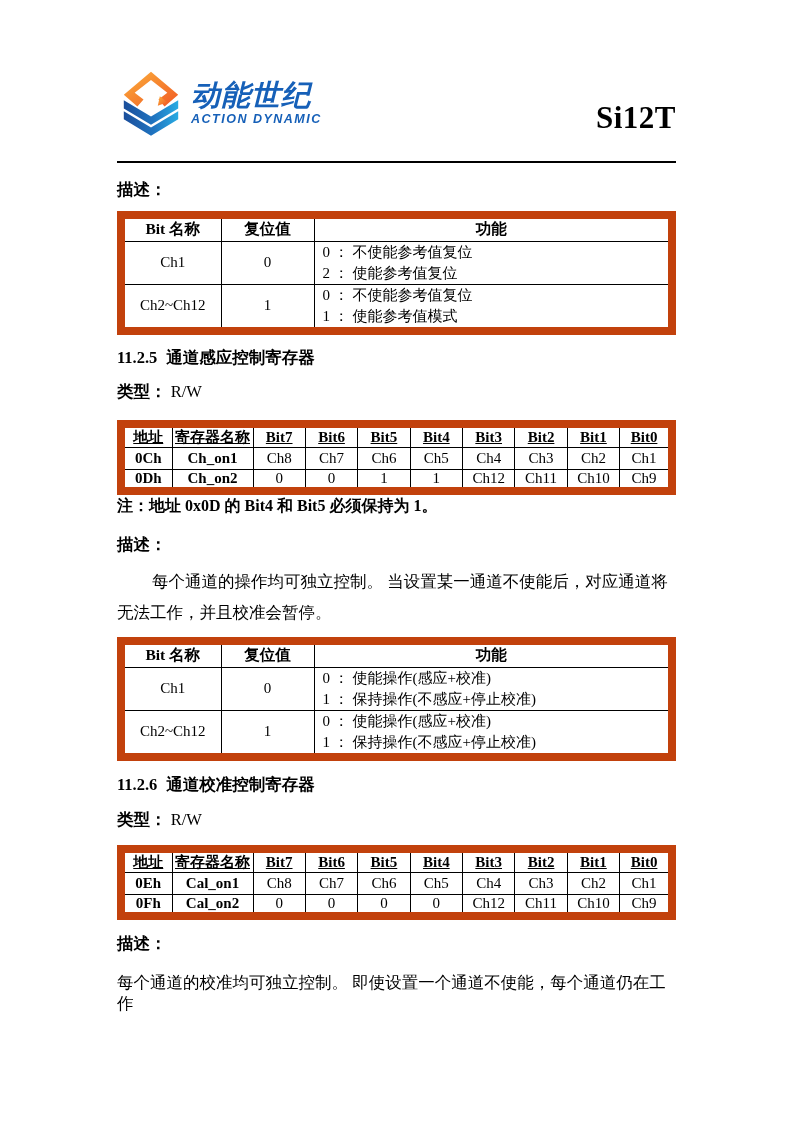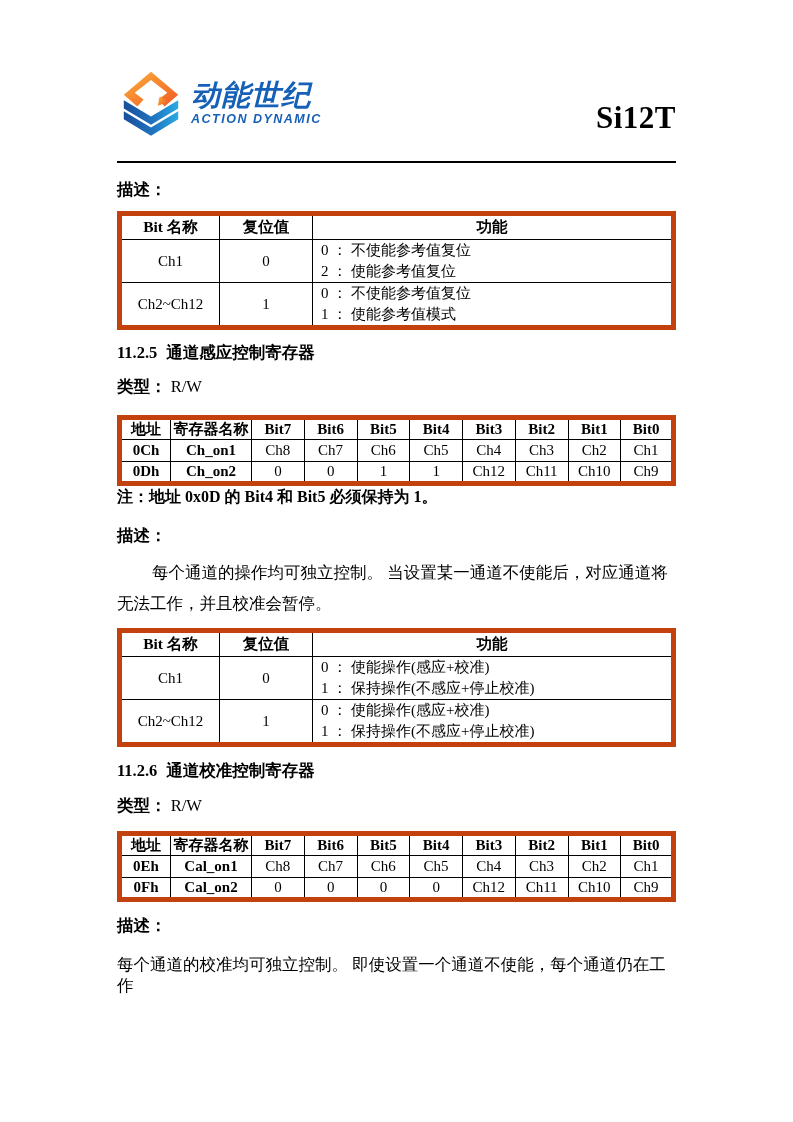--- a/index.html
+++ b/index.html
@@ -98,21 +98,21 @@
   
   table {
     width: 100%;
     border-collapse: collapse;
     table-layout: fixed;
     font-size: 15px;
   }
   table.desc-table { margin-top: 12px; }
   table.desc-table2 { margin-top: 9px; }
   td, th { border: 1px solid #000000; }
-  table { border: 5px solid #c2410c; }
+  table { border: 8px solid #c2410c; }
   .desc-table th, .desc-table2 th {
     height: 26px;
     font-weight: bold;
     text-align: center;
     font-size: 15.5px;
   }
   .desc-table td, .desc-table2 td {
     height: 43px;
     text-align: center;
     vertical-align: middle;
@@ -123,20 +123,21 @@
     margin-top: 29px;
   }
   .func div { line-height: 21px; }
   .reg-table { margin-top: 19px; }
   .reg-table2 { margin-top: 16px; }
   .reg-table th, .reg-table2 th {
     height: 22px;
     font-weight: bold;
     text-align: center;
     font-size: 15px;
+    text-decoration: underline;
   }
   .reg-table td, .reg-table2 td {
     height: 22px;
     text-align: center;
     font-size: 15px;
   }
   td.strong { font-weight: bold; }
   .mt21 { margin-top: 21px; }
   .mt14 { margin-top: 14px; }
   .mt17 { margin-top: 17px; }

